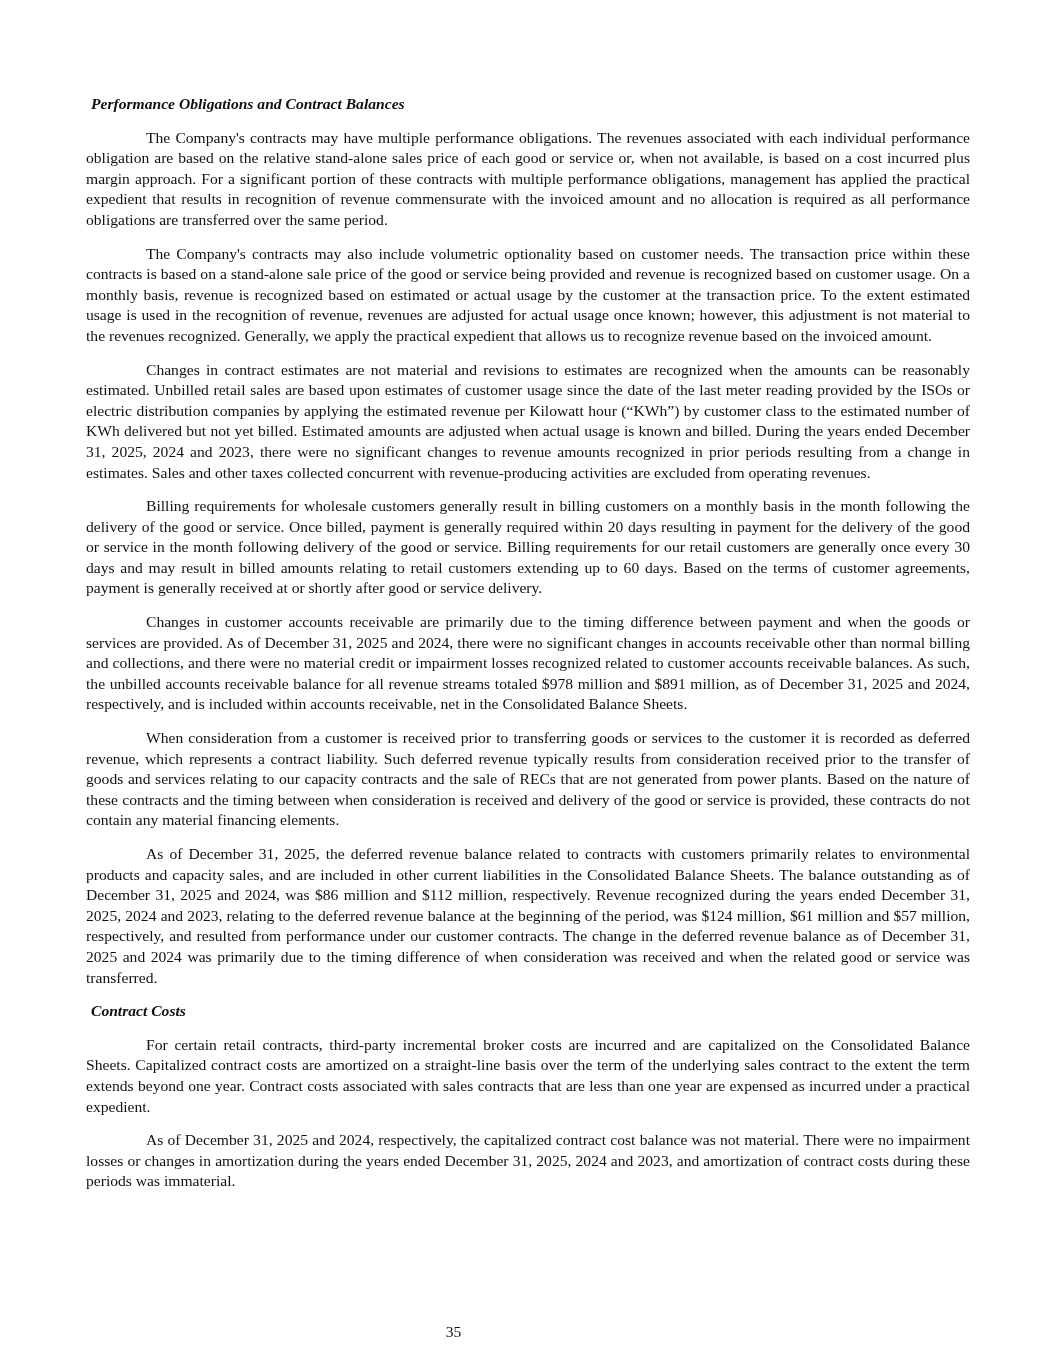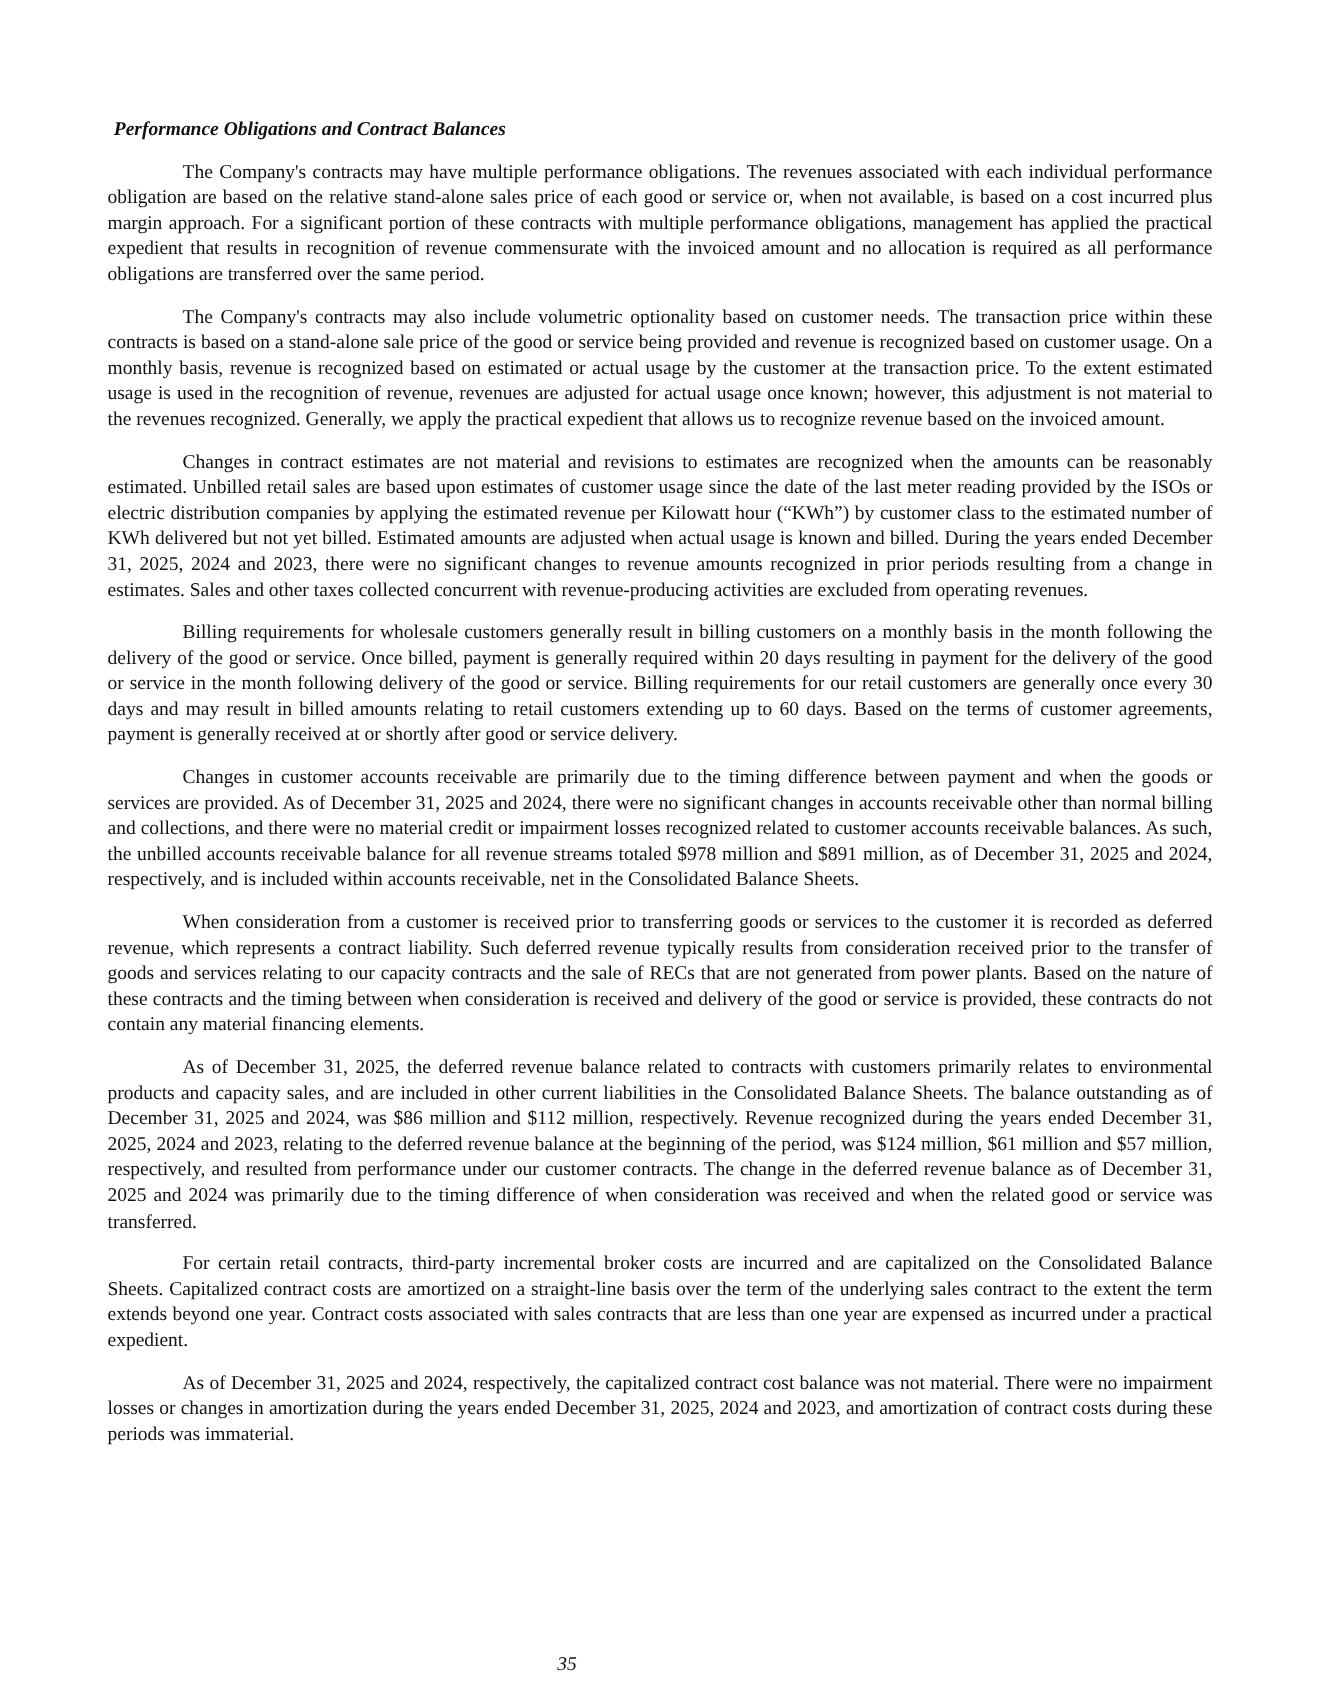--- a/index.html
+++ b/index.html
@@ -9,33 +9,34 @@
     font-family: "Liberation Serif", serif; font-size: 15.6px; line-height: 20.6px; color: #111;
   }
   .heading {
     font-style: italic; font-weight: bold; margin: 0 0 13px 5px; font-size: 15.6px;
   }
   p {
     margin: 0 0 13px 0; text-align: justify; text-indent: 60px; hyphens: none;
   }
   .page-number {
     position: absolute; left: 0; width: 907px; top: 1323px; text-align: center;
-    font-family: "Liberation Serif", serif; font-size: 15.6px; color: #111; font-style: italic;
+    font-family: "Liberation Serif", serif; font-size: 15.6px; color: #111;
   }
 </style>
 </head>
 <body>
 
 <div class="page">
   <div class="heading">Performance Obligations and Contract Balances</div>
   <p>The Company's contracts may have multiple performance obligations. The revenues associated with each individual performance obligation are based on the relative stand-alone sales price of each good or service or, when not available, is based on a cost incurred plus margin approach. For a significant portion of these contracts with multiple performance obligations, management has applied the practical expedient that results in recognition of revenue commensurate with the invoiced amount and no allocation is required as all performance obligations are transferred over the same period.</p>
   <p>The Company's contracts may also include volumetric optionality based on customer needs. The transaction price within these contracts is based on a stand-alone sale price of the good or service being provided and revenue is recognized based on customer usage. On a monthly basis, revenue is recognized based on estimated or actual usage by the customer at the transaction price. To the extent estimated usage is used in the recognition of revenue, revenues are adjusted for actual usage once known; however, this adjustment is not material to the revenues recognized. Generally, we apply the practical expedient that allows us to recognize revenue based on the invoiced amount.</p>
   <p>Changes in contract estimates are not material and revisions to estimates are recognized when the amounts can be reasonably estimated. Unbilled retail sales are based upon estimates of customer usage since the date of the last meter reading provided by the ISOs or electric distribution companies by applying the estimated revenue per Kilowatt hour (“KWh”) by customer class to the estimated number of KWh delivered but not yet billed. Estimated amounts are adjusted when actual usage is known and billed. During the years ended December 31, 2025, 2024 and 2023, there were no significant changes to revenue amounts recognized in prior periods resulting from a change in estimates. Sales and other taxes collected concurrent with revenue-producing activities are excluded from operating revenues.</p>
   <p>Billing requirements for wholesale customers generally result in billing customers on a monthly basis in the month following the delivery of the good or service. Once billed, payment is generally required within 20 days resulting in payment for the delivery of the good or service in the month following delivery of the good or service. Billing requirements for our retail customers are generally once every 30 days and may result in billed amounts relating to retail customers extending up to 60 days. Based on the terms of customer agreements, payment is generally received at or shortly after good or service delivery.</p>
   <p>Changes in customer accounts receivable are primarily due to the timing difference between payment and when the goods or services are provided. As of December 31, 2025 and 2024, there were no significant changes in accounts receivable other than normal billing and collections, and there were no material credit or impairment losses recognized related to customer accounts receivable balances. As such, the unbilled accounts receivable balance for all revenue streams totaled $978 million and $891 million, as of December 31, 2025 and 2024, respectively, and is included within accounts receivable, net in the Consolidated Balance Sheets.</p>
   <p>When consideration from a customer is received prior to transferring goods or services to the customer it is recorded as deferred revenue, which represents a contract liability. Such deferred revenue typically results from consideration received prior to the transfer of goods and services relating to our capacity contracts and the sale of RECs that are not generated from power plants. Based on the nature of these contracts and the timing between when consideration is received and delivery of the good or service is provided, these contracts do not contain any material financing elements.</p>
   <p>As of December 31, 2025, the deferred revenue balance related to contracts with customers primarily relates to environmental products and capacity sales, and are included in other current liabilities in the Consolidated Balance Sheets. The balance outstanding as of December 31, 2025 and 2024, was $86 million and $112 million, respectively. Revenue recognized during the years ended December 31, 2025, 2024 and 2023, relating to the deferred revenue balance at the beginning of the period, was $124 million, $61 million and $57 million, respectively, and resulted from performance under our customer contracts. The change in the deferred revenue balance as of December 31, 2025 and 2024 was primarily due to the timing difference of when consideration was received and when the related good or service was transferred.</p>
 
+  <div class="heading">Contract Costs</div>
   <p>For certain retail contracts, third-party incremental broker costs are incurred and are capitalized on the Consolidated Balance Sheets. Capitalized contract costs are amortized on a straight-line basis over the term of the underlying sales contract to the extent the term extends beyond one year. Contract costs associated with sales contracts that are less than one year are expensed as incurred under a practical expedient.</p>
   <p>As of December 31, 2025 and 2024, respectively, the capitalized contract cost balance was not material. There were no impairment losses or changes in amortization during the years ended December 31, 2025, 2024 and 2023, and amortization of contract costs during these periods was immaterial.</p>
 </div>
 
 <div class="page-number">35</div>
 
 </body></html>

